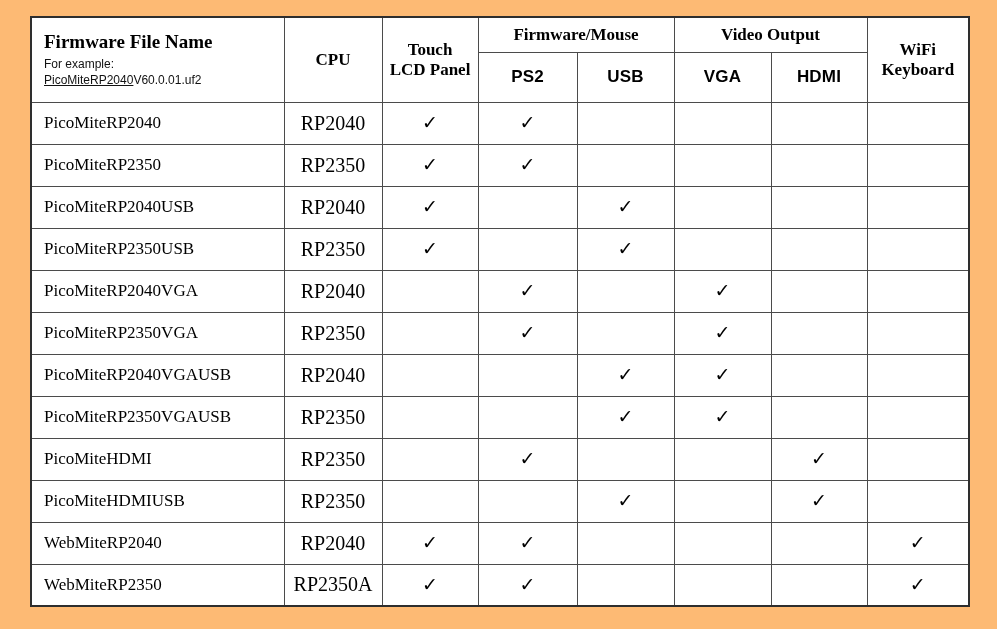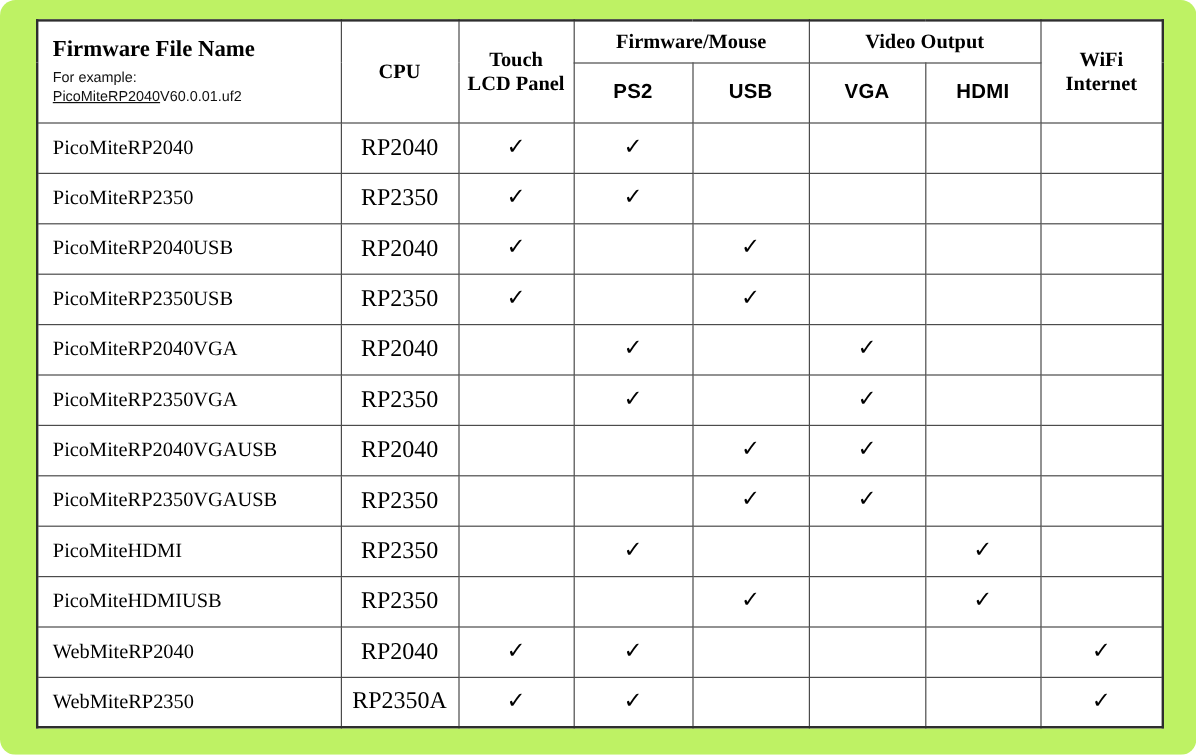--- a/index.html
+++ b/index.html
@@ -5,22 +5,21 @@
   * { margin: 0; padding: 0; box-sizing: border-box; }
   html, body {
     width: 997px; height: 629px;
     background: #ffffff;
     font-family: "Liberation Serif", serif;
     color: #000000;
   }
   .page {
     position: relative;
     width: 997px; height: 629px;
-    background: #bef264;
-    border-radius: 13px;
+    background: #fdba74;
   }
   table.fw-table {
     position: absolute;
     left: 30px; top: 16px;
     width: 938px;
     border-collapse: collapse;
     table-layout: fixed;
     background: #ffffff;
   }
   table.fw-table th,
@@ -109,21 +108,21 @@
           <div class="fw-title">Firmware File Name</div>
           <div class="fw-example">
             <span>For example:</span><br>
             <span class="underlined">PicoMiteRP2040</span><span>V60.0.01.uf2</span>
           </div>
         </th>
         <th rowspan="2">CPU</th>
         <th rowspan="2" class="wrap-head">Touch LCD Panel</th>
         <th colspan="2">Firmware/Mouse</th>
         <th colspan="2">Video Output</th>
-        <th rowspan="2" class="wrap-head">WiFi Internet</th>
+        <th rowspan="2" class="wrap-head">WiFi Keyboard</th>
       </tr>
       <tr class="head-sub">
         <th class="sans-head">PS2</th>
         <th class="sans-head">USB</th>
         <th class="sans-head">VGA</th>
         <th class="sans-head">HDMI</th>
       </tr>
     </thead>
     <tbody>
         <tr>

